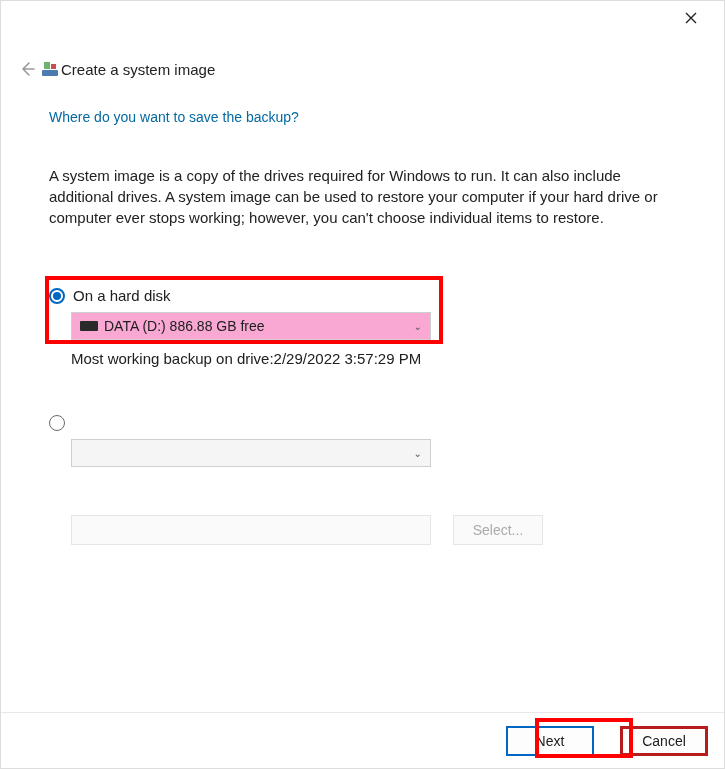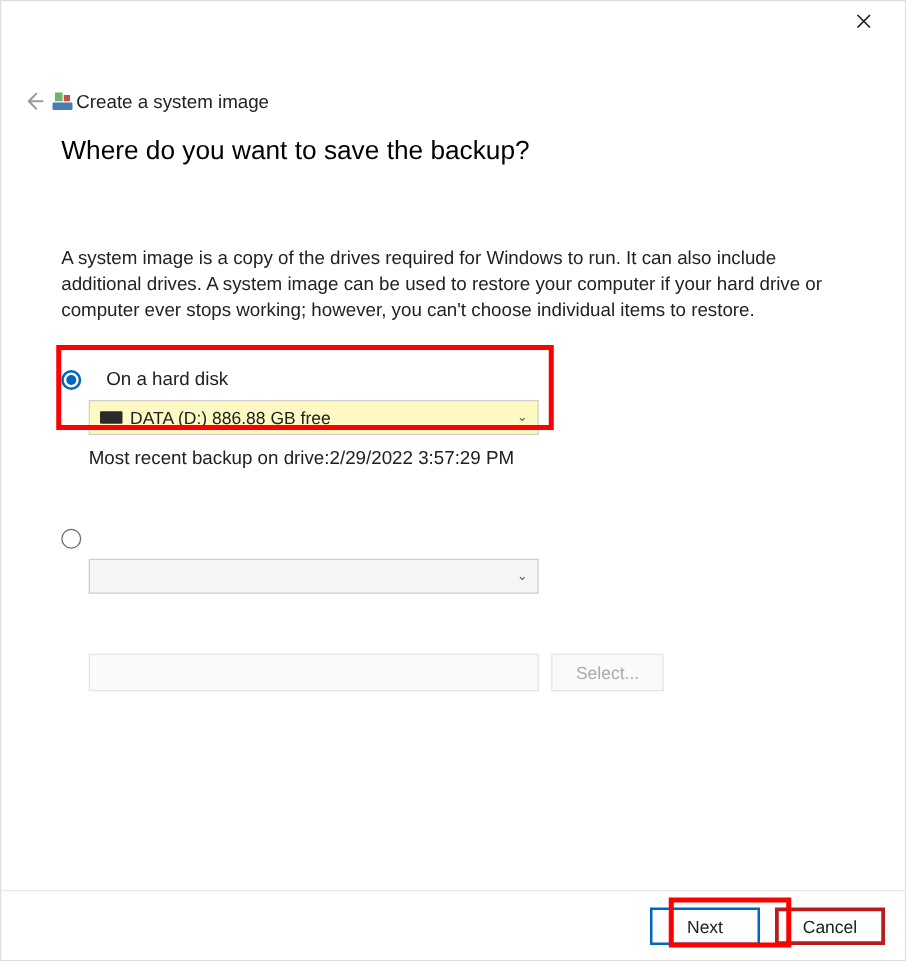--- a/index.html
+++ b/index.html
@@ -25,21 +25,21 @@
     .close-x {
       font-size: 16px;
       width: 30px;
       text-align: center;
       cursor: pointer;
       line-height: 30px;
     }
     .header-row {
       position: absolute;
       left: 14px;
-      top: 68px;
+      top: 56px;
       display: flex;
       align-items: center;
       gap: 2px;
     }
     .back-arrow {
       width: 24px; height: 24px;
       display: flex; align-items: center; justify-content: center;
       color: #8a8a8a;
       font-size: 18px;
       cursor: pointer;
@@ -52,36 +52,36 @@
       font-size: 15px;
       color: #222;
     }
     .content {
       position: absolute;
       left: 48px;
       right: 48px;
       top: 108px;
     }
     .page-heading {
-      color: #000000;
-      font-size: 21px;
+      color: #0369a1;
+      font-size: 14px;
       font-weight: 400;
-      margin-bottom: 63px;
+      margin-bottom: 40px;
     }
     .description {
       font-size: 15px;
       line-height: 1.4;
       color: #222;
-      margin-bottom: 36px;
+      margin-bottom: 59px;
     }
     .option-block { margin-bottom: 48px; }
     .radio-row {
       display: flex;
       align-items: center;
-      gap: 20px;
+      gap: 8px;
       margin-bottom: 8px;
       cursor: pointer;
     }
     .radio {
       width: 16px; height: 16px;
       border-radius: 50%;
       border: 1.5px solid #6a6a6a;
       display: flex; align-items: center; justify-content: center;
       flex-shrink: 0;
     }
@@ -94,21 +94,21 @@
       width: 8px; height: 8px;
       border-radius: 50%;
       background: #0067c0;
     }
     .radio-label { font-size: 15px; }
     .select-box {
       margin-left: 22px;
       width: 360px;
       height: 28px;
       border: 1px solid #cfcfcf;
-      background: #fef9c3;
+      background: #f9a8d4;
       display: flex;
       align-items: center;
       padding: 0 8px;
       position: relative;
       cursor: pointer;
     }
     .select-box.disabled { background: #f5f5f5; cursor: default; }
     .select-text {
       display: flex;
       align-items: center;
@@ -128,21 +128,21 @@
       display: inline-block;
     }
     .status-line {
       margin-left: 22px;
       margin-top: 10px;
       font-size: 15px;
     }
     .net-row {
       margin-left: 22px;
       display: flex;
-      gap: 10px;
+      gap: 22px;
       align-items: center;
     }
     .net-input {
       width: 360px;
       height: 30px;
       border: 1px solid #e5e5e5;
       background: #fafafa;
     }
     .select-btn {
       width: 90px;
@@ -156,21 +156,21 @@
       justify-content: center;
     }
     .footer {
       position: absolute;
       bottom: 0; left: 0; right: 0;
       height: 56px;
       border-top: 1px solid #e8e8e8;
       display: flex;
       align-items: center;
       justify-content: flex-end;
-      gap: 12px;
+      gap: 26px;
       padding-right: 16px;
       padding-left: 21px;
     }
     .btn {
       width: 88px;
       height: 30px;
       border: 3px solid #b91c1c;
       background: #fdfdfd;
       font-size: 14px;
       display: flex;
@@ -226,21 +226,21 @@
       <span class="radio-label">On a hard disk</span>
     </div>
     <div class="select-box">
       <span class="select-text">
         <span class="drive-icon"></span>
         <span>DATA (D:)  886.88 GB free</span>
       </span>
       <span class="chevron">⌄</span>
     </div>
     <div class="status-line">
-      <span>Most recent backup on drive:</span><span>2/29/2022 3:57:29 PM</span>
+      <span>Most working backup on drive:</span><span>2/29/2022 3:57:29 PM</span>
     </div>
   </div>
 
   <div class="option-block">
     <div class="radio-row">
       <span class="radio"></span>
     </div>
     <div class="select-box disabled">
       <span class="chevron">⌄</span>
     </div>

